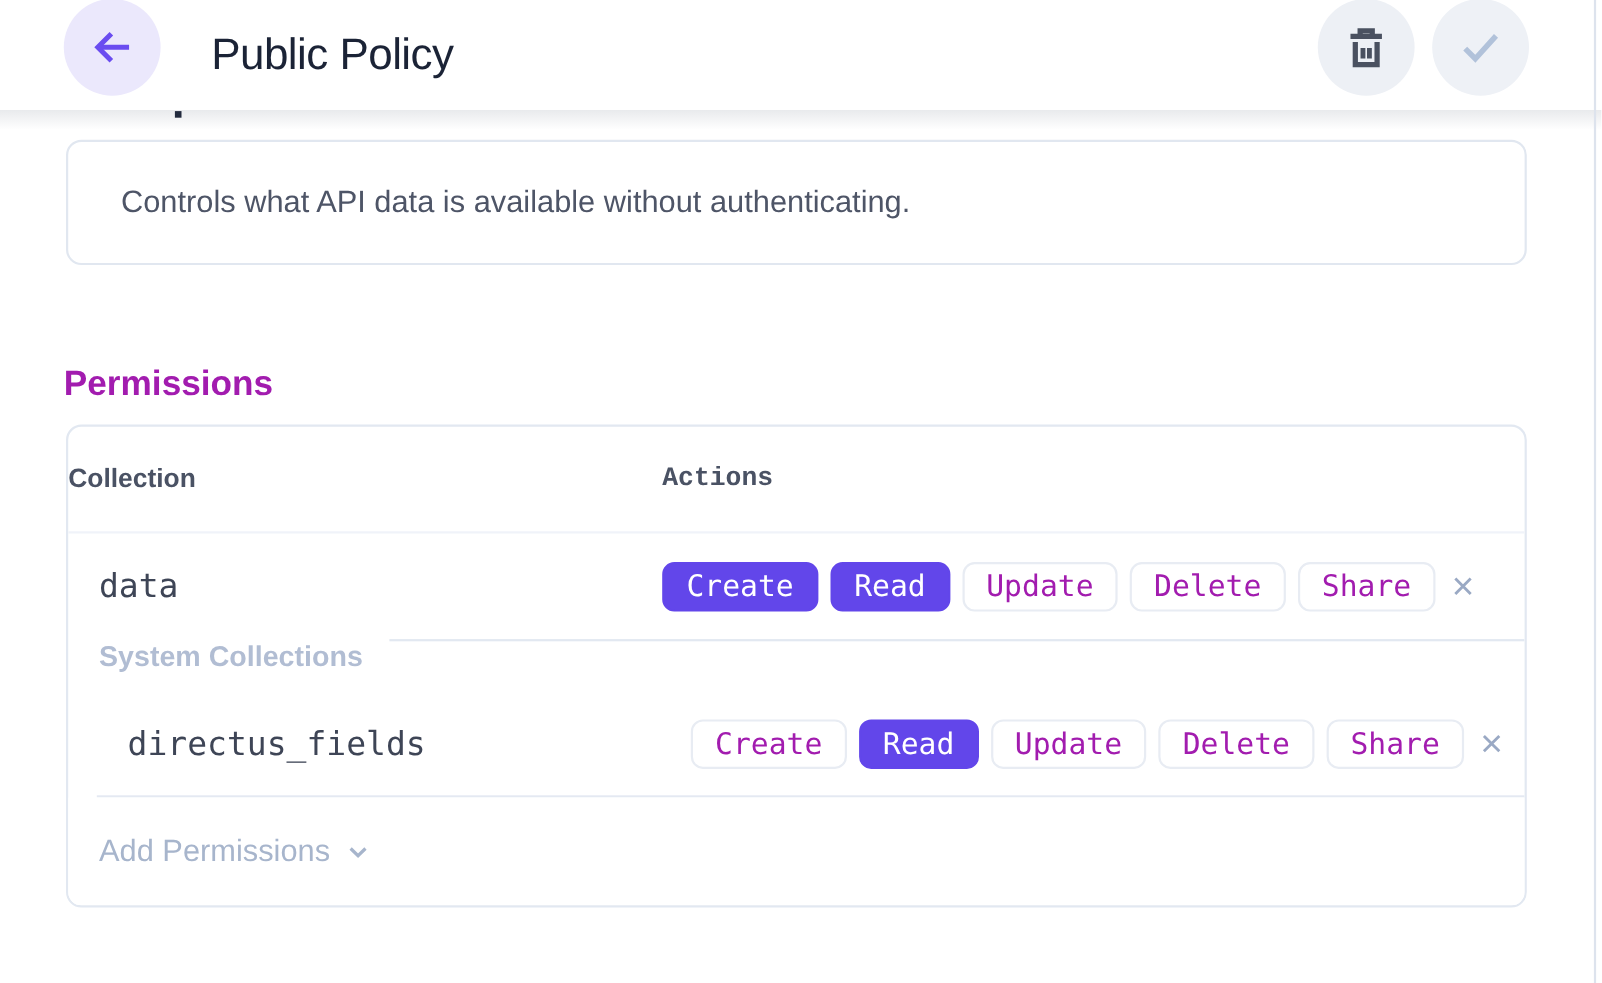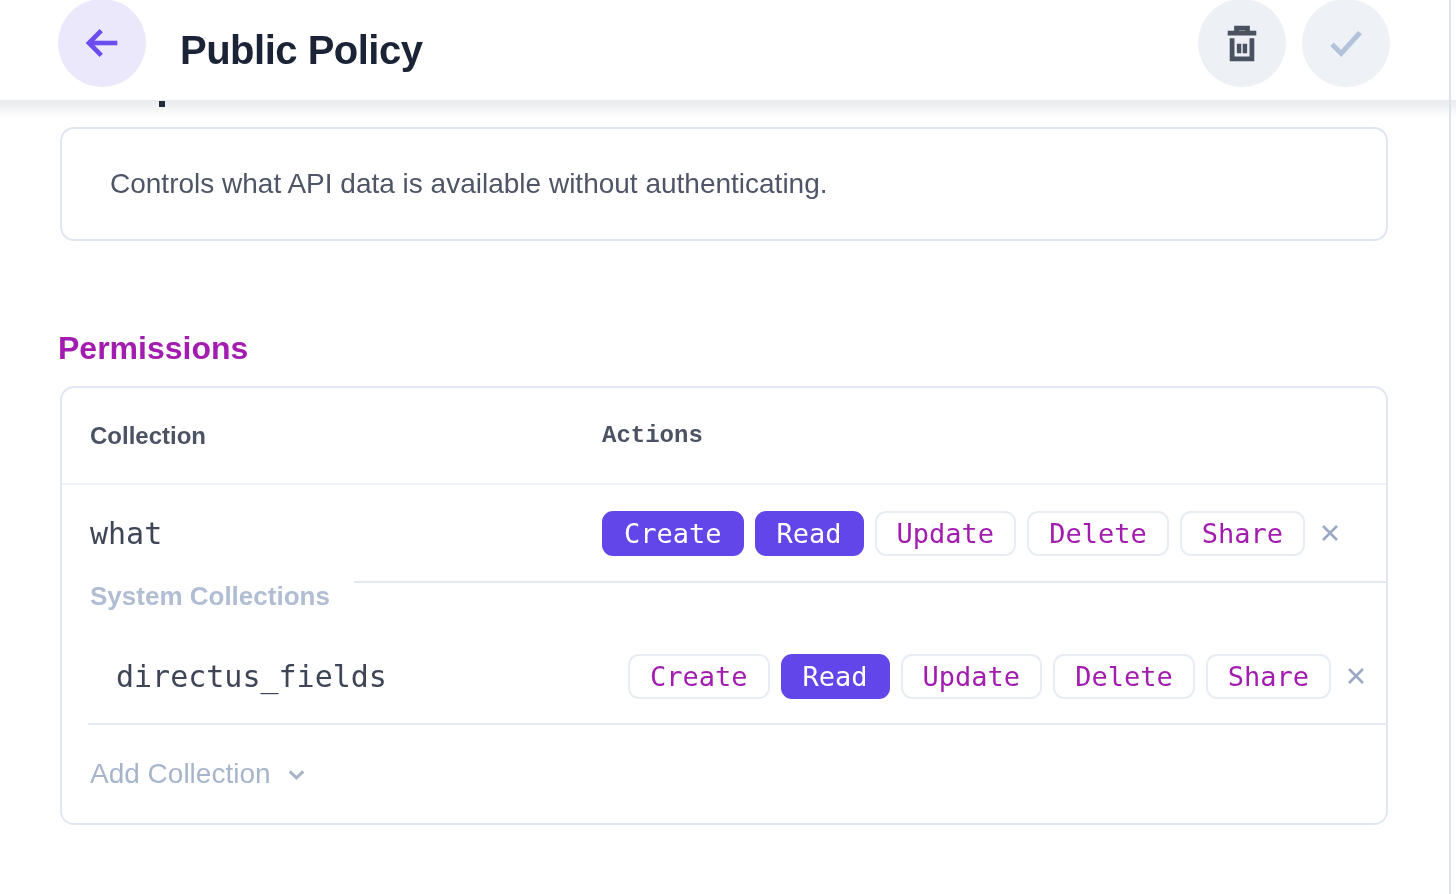--- a/index.html
+++ b/index.html
@@ -24,23 +24,23 @@
   }
   .circle-btn {
     position: absolute; top: -1px; width: 88px; height: 88px; border-radius: 50%;
     border: none; display: flex; align-items: center; justify-content: center;
     cursor: pointer; padding: 0;
   }
   .back-btn   { left: 58px;   background: #ebe8fc; }
   .trash-btn  { left: 1198px; background: #edf0f5; }
   .check-btn  { left: 1302px; background: #eef1f6; }
   .page-title {
-    position: absolute; left: 180px; top: 0; height: 100px;
+    position: absolute; left: 192px; top: 0; height: 100px;
     display: flex; align-items: center;
-    font-size: 40px; font-weight: 700; letter-spacing: -0.5px; color: #1b2336;
+    font-size: 40px; font-weight: 400; letter-spacing: -0.5px; color: #1b2336;
   }
   
   .clip-fragment {
     position: absolute; left: 159px; top: 101px; width: 6px; height: 6px;
     background: #222a3d; z-index: 11;
   }
 
   
   .desc-input {
     position: absolute; left: 60px; top: 127px; width: 1328px; height: 114px;
@@ -57,21 +57,21 @@
   .perm-card {
     position: absolute; left: 60px; top: 386px; width: 1328px; height: 439px;
     border: 2px solid #e2e8f1; border-radius: 14px; background: #ffffff;
     display: flex; flex-direction: column; overflow: hidden;
   }
   .thead {
     height: 97px; flex: none; display: flex; align-items: center;
     border-bottom: 2px solid #f0f3f9;
     font-size: 24px; font-weight: 700; color: #4a5264;
   }
-  .col-collection { width: 540px; padding-left: 28px; flex: none; }
+  .col-collection { width: 540px; flex: none; }
   .col-actions    { flex: 1; font-family: Liberation Mono, monospace; }
 
   .perm-row { height: 96px; flex: none; display: flex; align-items: center; }
   .perm-row.bordered { border-bottom: 2px solid #e4e9f2; margin-left: 26px; }
   .cell-collection {
     width: 540px; padding-left: 28px; flex: none;
     font-size: 30px; color: #3e4556;
   }
   .cell-actions {
     flex: 1; display: flex; align-items: center; gap: 11px; padding-right: 48px;
@@ -152,21 +152,21 @@
 <h2 class="perm-heading">Permissions</h2>
 
 <section class="perm-card">
 
   <div class="thead">
     <div class="col-collection">Collection</div>
     <div class="col-actions">Actions</div>
   </div>
 
   <div class="perm-row">
-    <div class="cell-collection mono">what</div>
+    <div class="cell-collection mono">data</div>
     <div class="cell-actions">
       <button class="pill pill-on">Create</button>
       <button class="pill pill-on">Read</button>
       <button class="pill">Update</button>
       <button class="pill">Delete</button>
       <button class="pill">Share</button>
       <button class="remove-btn">
         <span style="display:flex">
           <svg width="28" height="28" viewBox="0 0 24 24" fill="none">
             <path d="M6 6 L18 18 M18 6 L6 18" stroke="#9aa9c4" stroke-width="2.2"></path>
@@ -193,21 +193,21 @@
         <span style="display:flex">
           <svg width="28" height="28" viewBox="0 0 24 24" fill="none">
             <path d="M6 6 L18 18 M18 6 L6 18" stroke="#9aa9c4" stroke-width="2.2"></path>
           </svg>
         </span>
       </button>
     </div>
   </div>
 
   <div class="footer-row">
-    <span class="footer-label">Add Collection</span>
+    <span class="footer-label">Add Permissions</span>
     <span style="display:flex">
       <svg width="27" height="27" viewBox="0 0 24 24" fill="none">
         <path d="M6 9.2 L12 15 L18 9.2" stroke="#a7b5cc" stroke-width="2.6" fill="none"></path>
       </svg>
     </span>
   </div>
 
 </section>
 
 <div class="scrollbar-track"></div>

